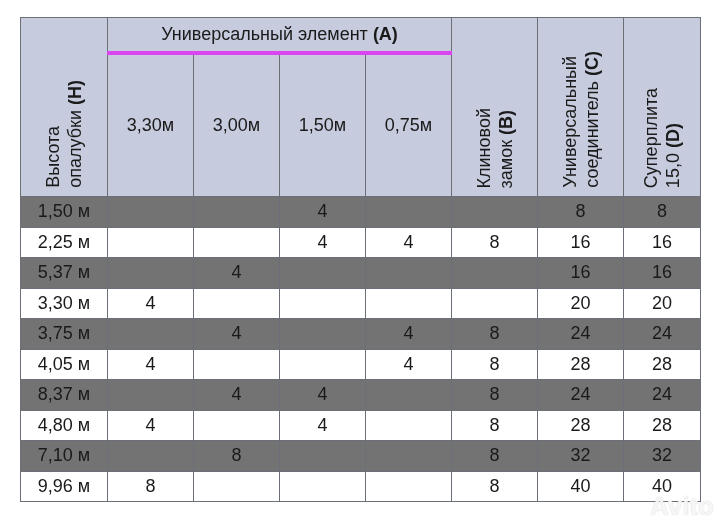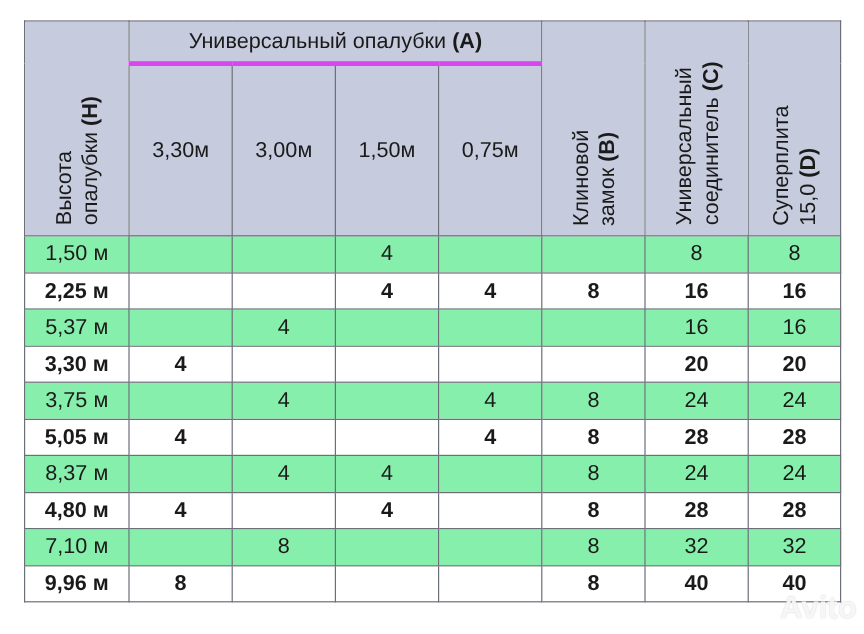--- a/index.html
+++ b/index.html
@@ -7,22 +7,22 @@
   table.spec { position:absolute; left:20px; top:17px; border-collapse:collapse; table-layout:fixed; width:680px; }
   table.spec td, table.spec th { border:1px solid #6b6f78; padding:0; text-align:center; vertical-align:middle; font-weight:normal; font-size:18px; }
   thead th { background:#c6cbdd; }
   th.group { height:33px; font-size:18px; border-bottom-color:#c6cbdd; }
   th.sub { height:141px; }
   th.sub.len { border-top:4px solid #d946ef; }
   th.rot { height:175px; position:relative; }
   .rot-text { position:absolute; left:50%; bottom:8px; transform:translateX(-50%) rotate(180deg); writing-mode:vertical-rl; text-align:left; line-height:22px; font-size:18px; white-space:nowrap; }
   b { font-weight:bold; }
   tbody td { height:29.5px; font-size:18px; }
-  tbody tr.shade td { background:#86efac;margin-left:24px; }
-  tbody tr.plain td { background:#ffffff;font-weight:bold; }
+  tbody tr.shade td { background:#737373;margin-left:24px; }
+  tbody tr.plain td { background:#ffffff; }
   .watermark { position:absolute; right:6px; bottom:6px; color:rgba(255,255,255,0.85); font-size:26px; font-weight:bold; text-shadow:0 0 1px rgba(150,150,150,0.6); letter-spacing:0px; }
 </style>
 </head>
 <body>
 
 <table class="spec">
   <colgroup>
     <col style="width:87px">
       <col style="width:86px">
       <col style="width:86px">
@@ -35,21 +35,21 @@
   <thead>
     <tr>
       <th class="rot" rowspan="2">
         <div class="rot-text">
           <span>Высота</span><br>
           <span>опалубки</span>
           <b>(H)</b>
         </div>
       </th>
       <th class="group" colspan="4">
-        <span>Универсальный опалубки</span>
+        <span>Универсальный элемент</span>
         <b>(A)</b>
       </th>
       <th class="rot" rowspan="2">
         <div class="rot-text">
           <span>Клиновой</span><br>
           <span>замок</span>
           <b>(B)</b>
         </div>
       </th>
       <th class="rot" rowspan="2">
@@ -119,21 +119,21 @@
         <td>3,75 м</td>
         <td></td>
         <td>4</td>
         <td></td>
         <td>4</td>
         <td>8</td>
         <td>24</td>
         <td>24</td>
       </tr>
       <tr class="plain">
-        <td>5,05 м</td>
+        <td>4,05 м</td>
         <td>4</td>
         <td></td>
         <td></td>
         <td>4</td>
         <td>8</td>
         <td>28</td>
         <td>28</td>
       </tr>
       <tr class="shade">
         <td>8,37 м</td>

